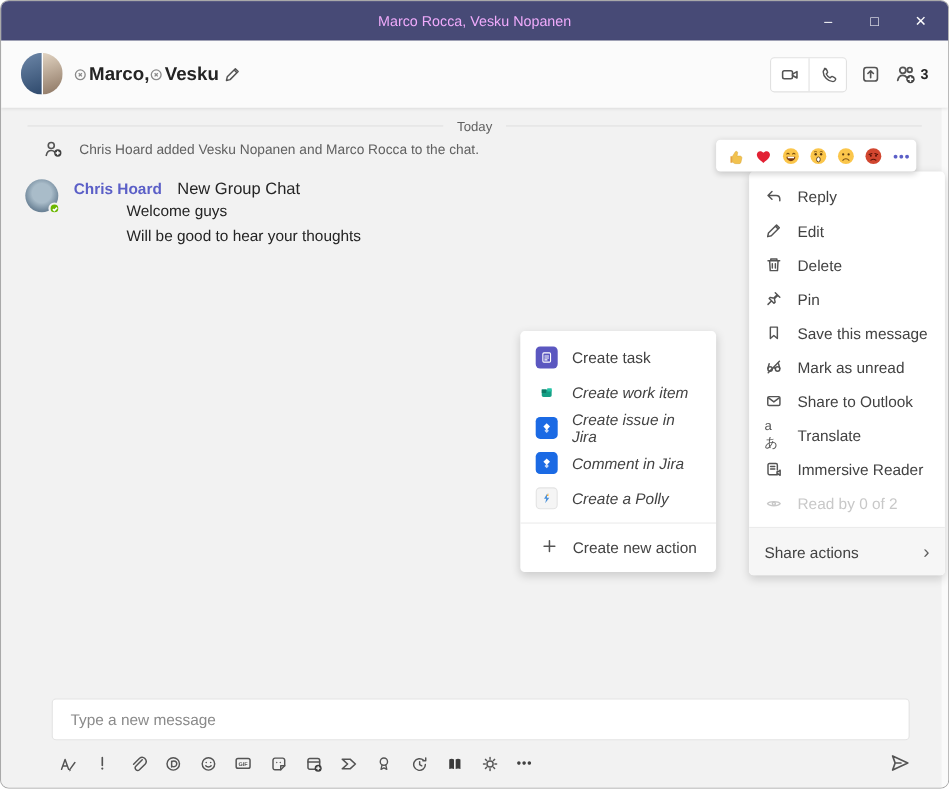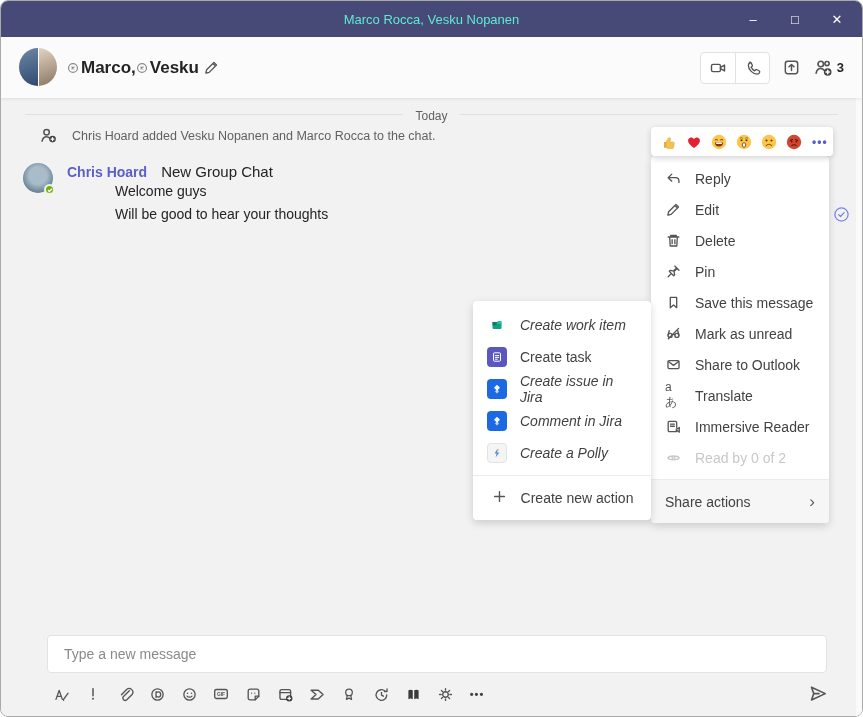--- a/index.html
+++ b/index.html
@@ -5,21 +5,21 @@
   * { margin:0; padding:0; box-sizing:border-box; }
   html,body { background:#fff; font-family:"Liberation Sans", sans-serif; }
   #window {
     position:relative; width:863px; height:717px; overflow:hidden;
     border-radius:8px; border:1px solid #a9a9a9; background:#F2F2F2;
   }
   
   .titlebar { position:absolute; left:0; top:0; width:100%; height:36px;
     background:#474A76; display:flex; align-items:center; }
   .titlebar .title { position:absolute; left:0; right:0; text-align:center;
-    color:#5eead4; font-size:13px; }
+    color:#f0abfc; font-size:13px; }
   .win-controls { position:absolute; right:4px; top:0; height:36px; display:flex; }
   .win-btn { width:42px; height:36px; color:#fff; font-size:13px;
     display:flex; align-items:center; justify-content:center; cursor:default; }
   
   .chat-header { position:absolute; left:0; top:36px; width:100%; height:61px;
     background:#FBFBFB; box-shadow:0 1px 3px rgba(0,0,0,.09); z-index:5;
     display:flex; align-items:center; }
   .hdr-avatar { position:absolute; left:18px; top:11px; width:38px; height:38px;
     border-radius:50%; overflow:hidden; display:flex; }
   .hdr-avatar .half1 { width:50%; height:100%; background:linear-gradient(160deg,#6d87a8,#2f4a6d); }
@@ -54,21 +54,21 @@
   .msg-title { color:#242424; font-size:15px; }
   .msg-line { color:#242424; font-size:14px; line-height:23px;margin-left:48px; }
   .read-check { position:absolute; right:12px; top:108px; }
   
   .reaction-bar { position:absolute; right:29px; top:29px; width:182px; height:29px; background:#fff;
     border-radius:4px; box-shadow:0 2px 6px rgba(0,0,0,.18); display:flex; align-items:center;
     padding:0 9px; gap:7px; z-index:20; }
   .reaction-bar .emoji { width:18px; height:18px; display:flex; }
   .reaction-more { color:#5B5FC7; font-size:12px; letter-spacing:1px; font-weight:bold; margin-left:2px; }
   
-  .context-menu { position:absolute; left:650px; top:58px; width:178px; background:#fff; border-radius:4px;
+  .context-menu { position:absolute; left:680px; top:58px; width:178px; background:#fff; border-radius:4px;
     box-shadow:0 3px 9px rgba(0,0,0,.16); padding-top:7px; z-index:15; overflow:hidden; }
   .menu-item { height:31px; display:flex; align-items:center; gap:13px; padding:0 14px;
     font-size:14px; color:#424242; cursor:default; }
   .menu-item .mico { width:17px; height:17px; display:flex; align-items:center; justify-content:center; flex:0 0 auto; }
   .menu-item.disabled { color:#C8C8C8; }
   .menu-item.disabled svg.ico { stroke:#C8C8C8; }
   .menu-sep { height:1px; background:#EBEBEB; margin-top:6px; }
   .more-actions { height:43px; background:#F6F6F6; display:flex; align-items:center;
     padding:0 14px; font-size:14px; color:#424242; }
   .more-actions .chev { margin-left:auto; font-size:17px; color:#616161; }
@@ -339,38 +339,38 @@
         <span>Read by 0 of 2</span>
       </div>
       <div class="menu-sep"></div>
       <div class="more-actions">
         <span>Share actions</span>
         <span class="chev">›</span>
       </div>
     </div>
 
     <div class="submenu">
+      <div class="sub-item">
+        <span class="appico" style="background:#5B57C0;">
+          <svg width="12" height="12" viewBox="0 0 12 12">
+              <rect x="2.5" y="1.8" width="7" height="8.4" rx="1" stroke="#fff" stroke-width="1" fill="none"></rect>
+              <path d="M4.3 4.6h3.4M4.3 6.4h3.4M4.3 8.2h2" stroke="#fff" stroke-width="1" stroke-linecap="round"></path>
+            </svg>
+        </span>
+        <span>Create task</span>
+      </div>
       <div class="sub-item italic">
         <span class="appico">
           <svg width="16" height="16" viewBox="0 0 16 16">
               <path fill="#159F85" d="M3.5 5h9v5.4c0 .9-.7 1.6-1.6 1.6H5.1c-.9 0-1.6-.7-1.6-1.6z"></path>
               <path fill="#0E7A66" d="M3.5 5h4v3.2h-4z"></path>
               <path fill="#23C4A6" d="M8.5 4h4v3h-4z"></path>
             </svg>
         </span>
         <span>Create work item</span>
-      </div>
-      <div class="sub-item">
-        <span class="appico" style="background:#5B57C0;">
-          <svg width="12" height="12" viewBox="0 0 12 12">
-              <rect x="2.5" y="1.8" width="7" height="8.4" rx="1" stroke="#fff" stroke-width="1" fill="none"></rect>
-              <path d="M4.3 4.6h3.4M4.3 6.4h3.4M4.3 8.2h2" stroke="#fff" stroke-width="1" stroke-linecap="round"></path>
-            </svg>
-        </span>
-        <span>Create task</span>
       </div>
       <div class="sub-item italic">
         <span class="appico" style="background:#1B6AE4;">
           <svg width="12" height="12" viewBox="0 0 12 12">
               <path fill="#fff" d="M6 1.8L9 4.8 6 7.8 3 4.8z"></path>
               <path fill="#fff" opacity=".75" d="M6 6.6l2 2-2 2-2-2z"></path>
             </svg>
         </span>
         <span>Create issue in Jira</span>
       </div>

